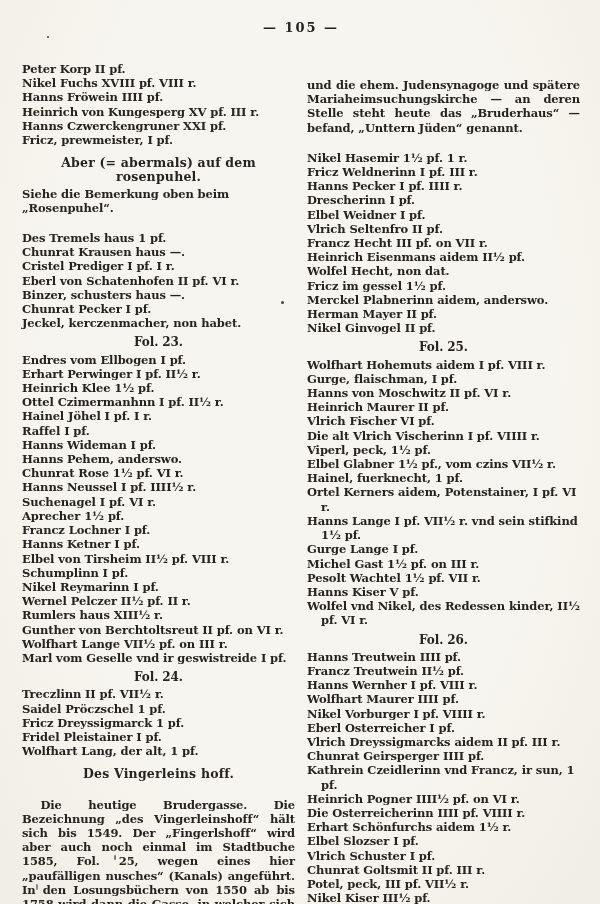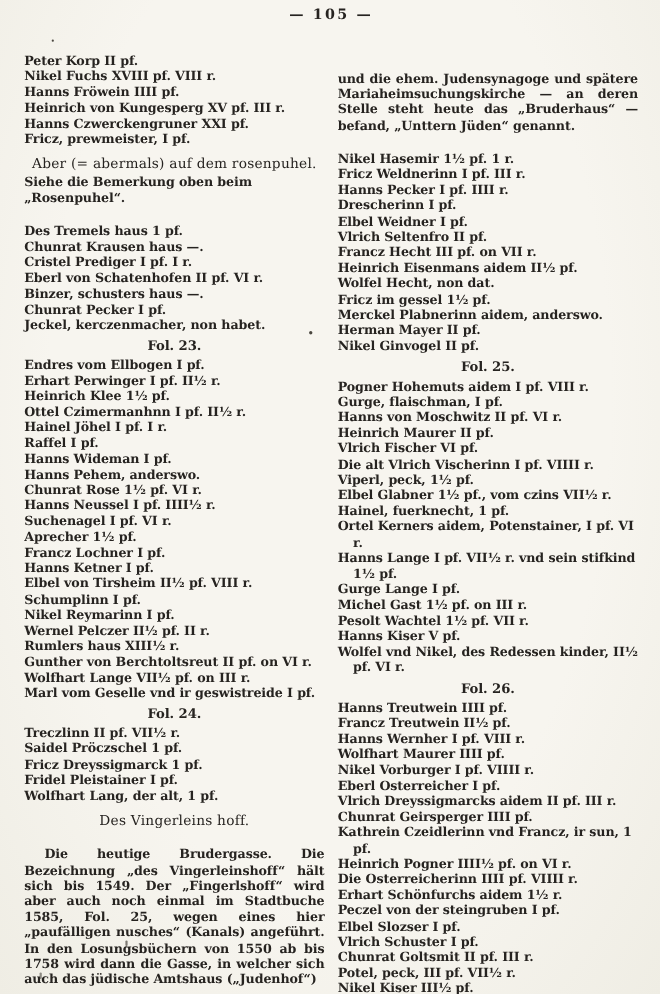--- a/index.html
+++ b/index.html
@@ -9,21 +9,21 @@
   }
   .page{
     position:relative;
     width:600px;height:904px;
     margin:0 auto;
     background:#f5f3ec;
     background-image:radial-gradient(ellipse at 50% 40%, #f7f5ef 60%, #efede4 100%);
     overflow:hidden;
     color:#262320;
     box-sizing:border-box;
-    padding:6px 20px 0 22px;
+    padding:20px 20px 0 22px;
   }
   .page-header{
     text-align:center;
     font-weight:700;
     font-size:13px;
     letter-spacing:2px;
     height:16px;
   }
   .columns{
     display:flex;
@@ -40,21 +40,21 @@
   }
   .entry{
     padding-left:14px;
     text-indent:-14px;
     white-space:normal;
   }
   .entry-list{margin:0;}
   .mt{margin-top:16px;}
   .sec-heading{
     text-align:center;
-    font-weight:400;
+    font-weight:700;
     font-size:12.5px;
     margin:9px 0 2px 0;
     letter-spacing:0.2px;
   }
   .note-line{
     font-weight:700;
   }
   .fol-heading{
     text-align:center;
     font-weight:700;
@@ -162,21 +162,21 @@
           <div class="entry">Heinrich Eisenmans aidem II½ pf.</div>
           <div class="entry">Wolfel Hecht, non dat.</div>
           <div class="entry">Fricz im gessel 1½ pf.</div>
           <div class="entry">Merckel Plabnerinn aidem, anderswo.</div>
           <div class="entry">Herman Mayer II pf.</div>
           <div class="entry">Nikel Ginvogel II pf.</div>
         </div>
 
       <div class="fol-heading">Fol. 25.</div>
       <div class="entry-list">
-          <div class="entry">Pogner Hohemuts aidem I pf. VIII r.</div>
+          <div class="entry">Wolfhart Hohemuts aidem I pf. VIII r.</div>
           <div class="entry">Gurge, flaischman, I pf.</div>
           <div class="entry">Hanns von Moschwitz II pf. VI r.</div>
           <div class="entry">Heinrich Maurer II pf.</div>
           <div class="entry">Vlrich Fischer VI pf.</div>
           <div class="entry">Die alt Vlrich Vischerinn I pf. VIIII r.</div>
           <div class="entry">Viperl, peck, 1½ pf.</div>
           <div class="entry">Elbel Glabner 1½ pf., vom czins VII½ r.</div>
           <div class="entry">Hainel, fuerknecht, 1 pf.</div>
           <div class="entry">Ortel Kerners aidem, Potenstainer, I pf. VI r.</div>
           <div class="entry">Hanns Lange I pf. VII½ r. vnd sein stifkind 1½ pf.</div>
@@ -194,21 +194,20 @@
           <div class="entry">Hanns Wernher I pf. VIII r.</div>
           <div class="entry">Wolfhart Maurer IIII pf.</div>
           <div class="entry">Nikel Vorburger I pf. VIIII r.</div>
           <div class="entry">Eberl Osterreicher I pf.</div>
           <div class="entry">Vlrich Dreyssigmarcks aidem II pf. III r.</div>
           <div class="entry">Chunrat Geirsperger IIII pf.</div>
           <div class="entry">Kathrein Czeidlerinn vnd Francz, ir sun, 1 pf.</div>
           <div class="entry">Heinrich Pogner IIII½ pf. on VI r.</div>
           <div class="entry">Die Osterreicherinn IIII pf. VIIII r.</div>
           <div class="entry">Erhart Schönfurchs aidem 1½ r.</div>
-          <div class="entry">Peczel von der steingruben I pf.</div>
           <div class="entry">Elbel Slozser I pf.</div>
           <div class="entry">Vlrich Schuster I pf.</div>
           <div class="entry">Chunrat Goltsmit II pf. III r.</div>
           <div class="entry">Potel, peck, III pf. VII½ r.</div>
           <div class="entry">Nikel Kiser III½ pf.</div>
         </div>
     </div>
 
   </div>
 

